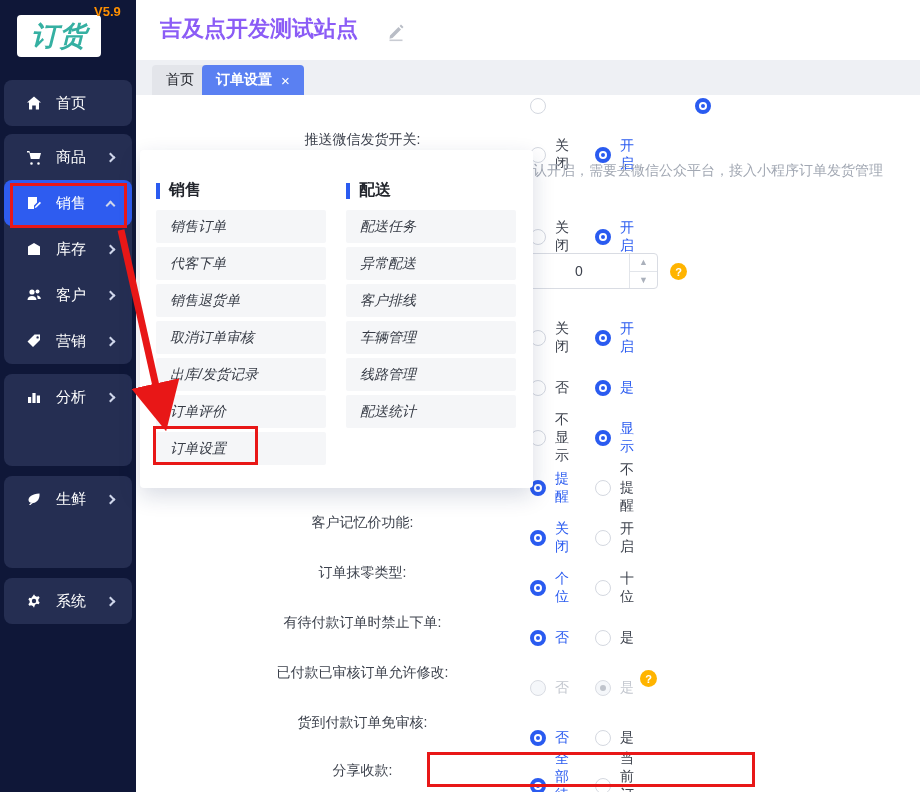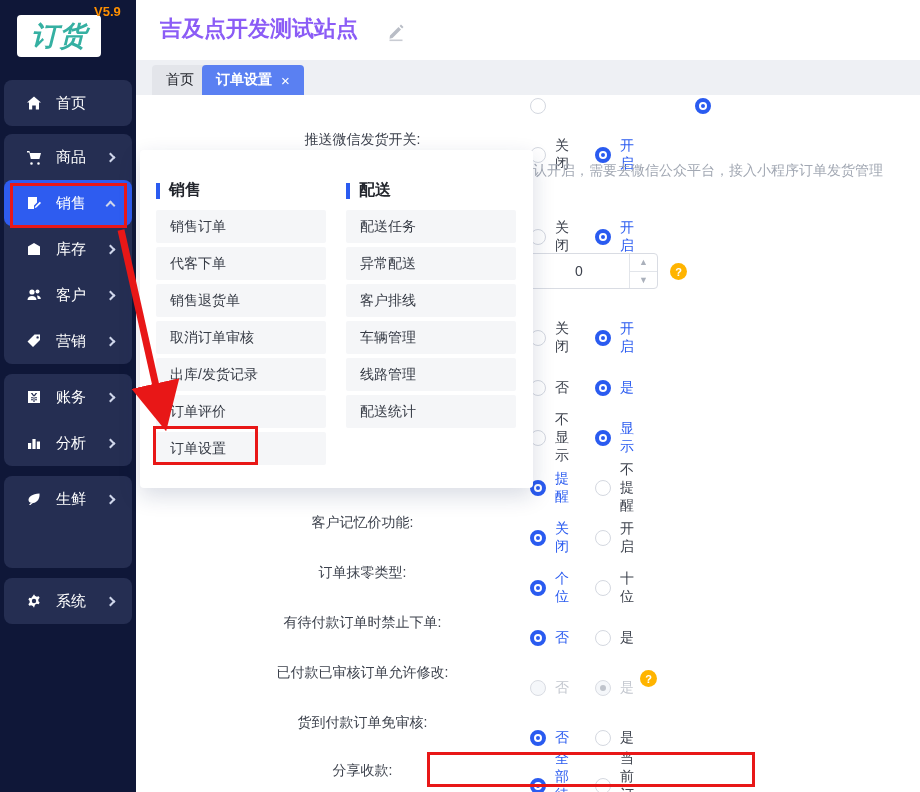--- a/index.html
+++ b/index.html
@@ -66,21 +66,21 @@
   
   #flyout { position:absolute; left:140px; top:150px; width:393px; height:338px; background:#fff;
     border-radius:4px; box-shadow:0 8px 22px rgba(20,35,90,.16); z-index:6; }
   .fly-col { position:absolute; top:0; width:170px; }
   .fly-col.c1 { left:16px; }
   .fly-col.c2 { left:206px; }
   .fly-head { position:absolute; top:30px; display:flex; align-items:center; }
   .fly-bar { width:4px; height:16px; background:#2a5bf0; margin-right:9px; }
   .fly-title { font-size:16px; font-weight:bold; color:#23262d; }
   .fly-item { position:absolute; width:170px; height:33px; background:#f5f6f8; border-radius:2px;
-    line-height:33px; padding-left:14px; font-size:14px; color:#363b45; cursor:pointer; }
+    line-height:33px; padding-left:14px; font-size:14px; color:#363b45; cursor:pointer;font-style:italic; }
 
   
   .anno-box { position:absolute; border:3px solid #e81717; z-index:9; pointer-events:none; }
   #anno-arrow { position:absolute; left:0; top:0; width:920px; height:792px; z-index:9; pointer-events:none; }
 </style>
 </head>
 <body>
 
 <div id="stage">
 
@@ -357,29 +357,20 @@
             <svg class="icn" viewBox="0 0 16 16">
               <path d="M8.5 1.5H14V7l-7 7-5.5-5.5zM11.6 3.2a1.2 1.2 0 1 0 .001 2.401A1.2 1.2 0 0 0 11.6 3.2z" fill-rule="evenodd"></path>
             </svg>
           </span>
         <span class="lbl">营销</span>
         <span class="chev right"></span>
       </div>
     </div>
 
     <div class="nav-group" style="top:374px; height:92px;">
-      <div class="nav-item">
-        <span class="ico">
-            <svg class="icn" viewBox="0 0 16 16">
-              <path d="M2 2h12v12H2zm2.8 2 2.4 3.2h1.6L11.2 4H9.6L8 6.2 6.4 4zM5 8.2h6v1.1H5zm0 2h6v1.1H5zM7.4 8h1.2v5H7.4z" fill-rule="evenodd"></path>
-            </svg>
-          </span>
-        <span class="lbl">账务</span>
-        <span class="chev right"></span>
-      </div>
       <div class="nav-item">
         <span class="ico">
             <svg class="icn" viewBox="0 0 16 16">
               <rect x="2" y="8" width="3.2" height="6"></rect>
               <rect x="6.4" y="4" width="3.2" height="10"></rect>
               <rect x="10.8" y="6.5" width="3.2" height="7.5"></rect>
             </svg>
           </span>
         <span class="lbl">分析</span>
         <span class="chev right"></span>

